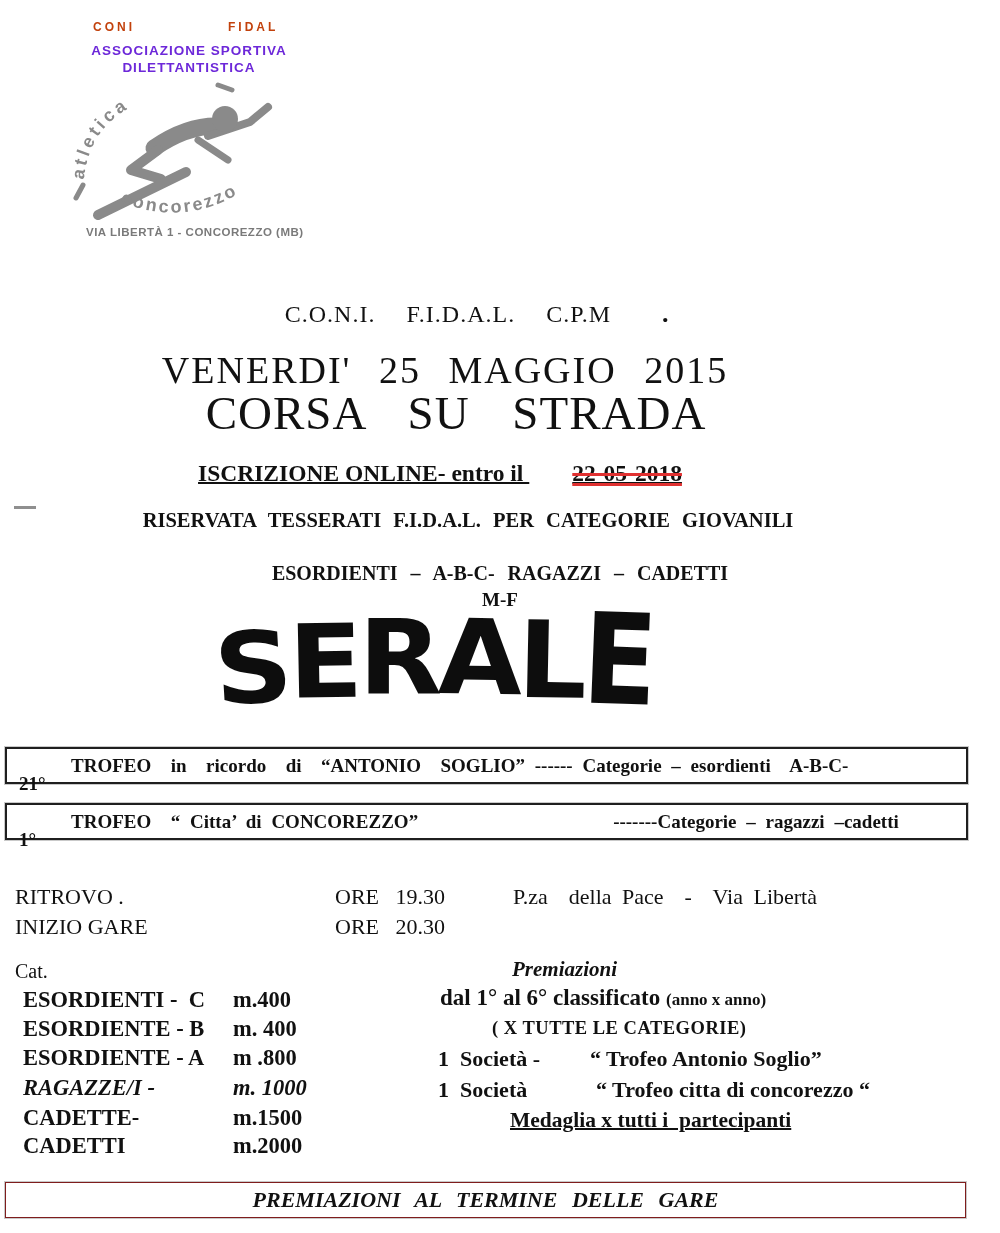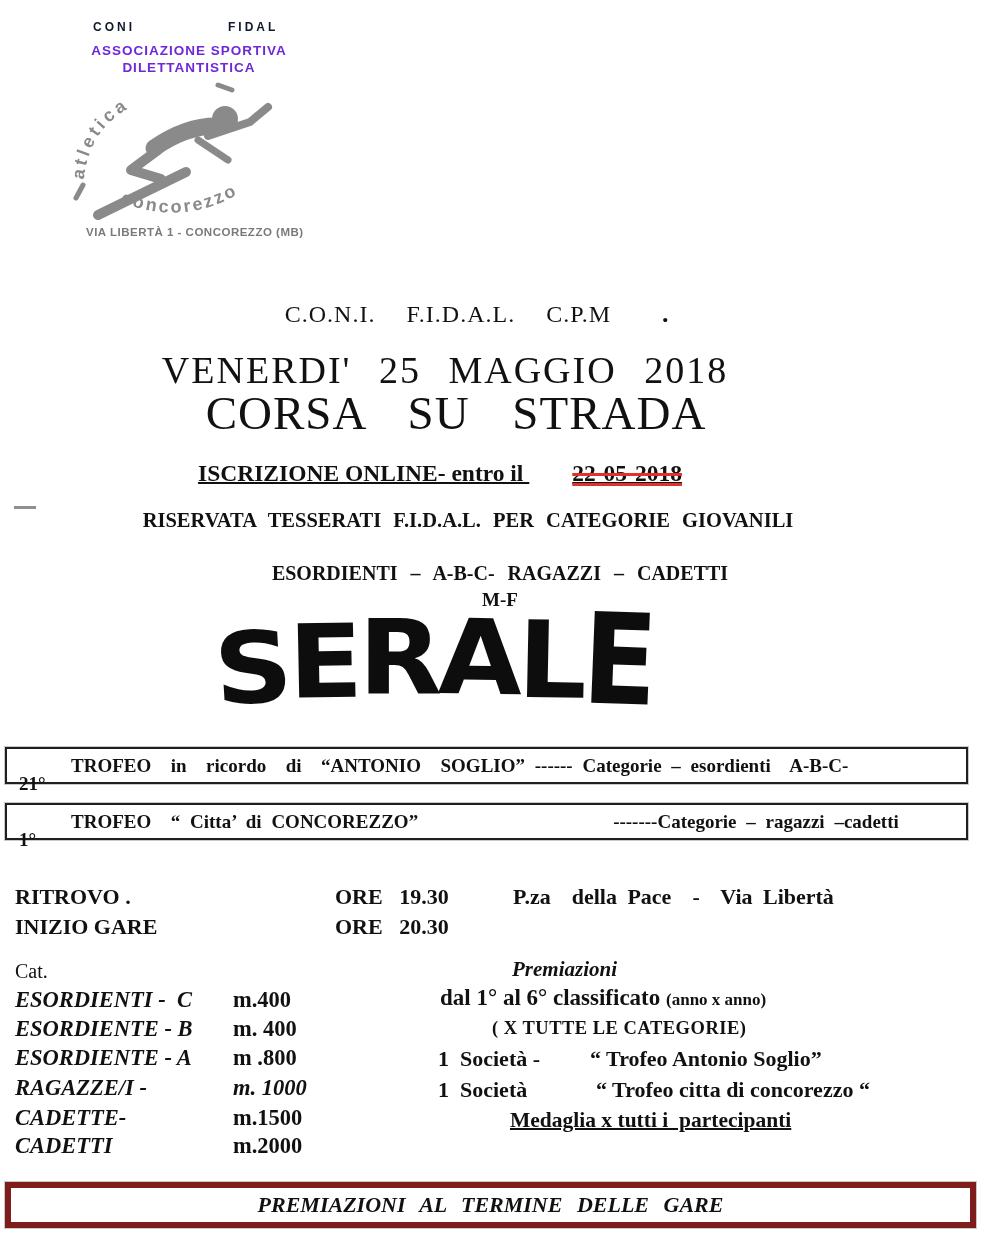--- a/index.html
+++ b/index.html
@@ -4,21 +4,21 @@
 <style>
   html,body{margin:0;padding:0;background:#e8e8e8;}
   .page{position:relative;width:1000px;height:1233px;margin:0 auto;background:#ffffff;
         font-family:"Liberation Serif", serif;color:#111;overflow:hidden;}
   .abs{position:absolute;}
   .pre{white-space:pre;}
   .center{left:0;width:1000px;text-align:center;box-sizing:border-box;}
 
   
   .logo-block{color:#8a8a8a;font-family:"Liberation Sans", sans-serif;}
-  .fed-small{font-size:12px;font-weight:bold;letter-spacing:3px;color:#0f172a;}
+  .fed-small{font-size:12px;font-weight:bold;letter-spacing:3px;color:#c2410c;}
   .assoc{left:84px;top:42px;width:210px;text-align:center;font-size:13.5px;font-weight:bold;
          letter-spacing:1px;color:#6d28d9;line-height:17px;}
   .address{left:86px;top:226px;font-size:11.5px;font-weight:bold;letter-spacing:.5px;color:#7a7a7a;}
 
   
   .feds{top:301px;font-size:24px;letter-spacing:1px;word-spacing:24px;padding-right:136px;padding-left:32px;}
   .feds-dot{left:662px;top:299px;font-size:26px;font-weight:bold;}
   .date-line{top:348px;font-size:38px;letter-spacing:2px;word-spacing:16px;padding-right:110px;}
   .event-line{top:386px;font-size:47px;letter-spacing:1px;word-spacing:30px;padding-right:88px;}
   .reg-line{top:460px;font-size:23.5px;font-weight:bold;text-decoration:underline;
@@ -41,49 +41,49 @@
   .serale span:nth-child(5){transform:translateY(0px) rotate(1deg) scale(1,1.1);}
   .serale span:nth-child(6){transform:translateY(2px) rotate(2deg) scale(1,1.3);}
 
   
   .tbox{left:5px;width:959px;height:33px;border:2px solid #1f1f1f;display:flex;align-items:center;
         font-size:19px;font-weight:bold;word-spacing:5px;background:#fff;box-shadow:0 0 0 1px #c9c9c9;}
   .tbox .rank{flex:0 0 52px;padding-left:12px;margin-top:36px;}
   .box1{top:747px;} .box2{top:803px;}
 
   
-  .sched{left:15px;top:884px;width:970px;height:60px;font-size:22px;font-weight:bold;}
+  .sched{left:15px;top:884px;width:970px;height:60px;font-size:22px;font-weight:normal;}
   .sched-row{position:absolute;left:0;width:970px;}
   .sched-label{position:absolute;left:0;}
   .sched-time{position:absolute;left:320px;}
   .sched-place{position:absolute;left:498px;word-spacing:5px;}
 
   
   .cats{left:15px;top:960px;width:420px;}
   .cat-header{position:absolute;left:0;top:0;font-size:20px;}
   .cat-row{position:absolute;left:0;width:420px;font-size:22.5px;font-weight:bold;}
-  .cat-name{position:absolute;left:0;font-style:italic;}
+  .cat-name{position:absolute;left:8px;}
   .cat-dist{position:absolute;left:218px;}
   .italic{font-style:italic;}
 
   
   .awards{left:430px;top:957px;width:560px;font-weight:bold;}
   .aw{position:absolute;}
   .aw-title{left:82px;top:0;font-size:21px;font-style:italic;}
   .aw-line1{left:10px;top:28px;font-size:23px;}
   .aw-note{font-size:17px;}
   .aw-line2{left:62px;top:61px;font-size:18.5px;letter-spacing:.5px;}
   .aw-line3{left:8px;top:89px;font-size:22px;width:552px;}
   .aw-line4{left:8px;top:120px;font-size:22px;width:552px;}
   .aw-right3{position:absolute;left:152px;}
   .aw-right4{position:absolute;left:158px;}
   .aw-line5{left:80px;top:151px;font-size:21.5px;text-decoration:underline;text-decoration-thickness:2px;}
 
   
-  .banner{left:5px;top:1182px;width:959px;height:34px;border:6px solid #7f1d1d;display:flex;
+  .banner{left:5px;top:1182px;width:959px;height:34px;border:1px solid #7f1d1d;display:flex;
           align-items:center;justify-content:center;font-size:22px;font-weight:bold;font-style:italic;
           word-spacing:9px;box-shadow:0 0 0 1px #c9c9c9;}
 </style>
 </head>
 <body>
 
 <div class="page">
 
   <div class="logo-block" style="color: rgb(138, 138, 138);">
     <span class="abs fed-small" style="left:93px;top:20px;">CONI</span>
@@ -117,21 +117,21 @@
         <textPath href="#arcBot">concorezzo</textPath>
       </text>
     </svg>
 
     <span class="abs address">VIA LIBERTÀ 1 - CONCOREZZO (MB)</span>
   </div>
 
   <div class="abs center feds">C.O.N.I. F.I.D.A.L. C.P.M</div>
   <span class="abs feds-dot">.</span>
 
-  <div class="abs center date-line">VENERDI' 25 MAGGIO 2018</div>
+  <div class="abs center date-line">VENERDI' 25 MAGGIO 2015</div>
   <div class="abs center event-line">CORSA SU STRADA</div>
 
   <div class="abs center reg-line">
     <span>ISCRIZIONE ONLINE- entro il </span><span class="strike" style="text-decoration-color: rgb(224, 49, 49);">22-05-2018</span>
   </div>
 
   <div class="abs margin-dash"></div>
 
   <div class="abs center age-groups">ESORDIENTI – A-B-C- RAGAZZI – CADETTI</div>
   <div class="abs center reserved">RISERVATA TESSERATI F.I.D.A.L. PER CATEGORIE GIOVANILI</div>

